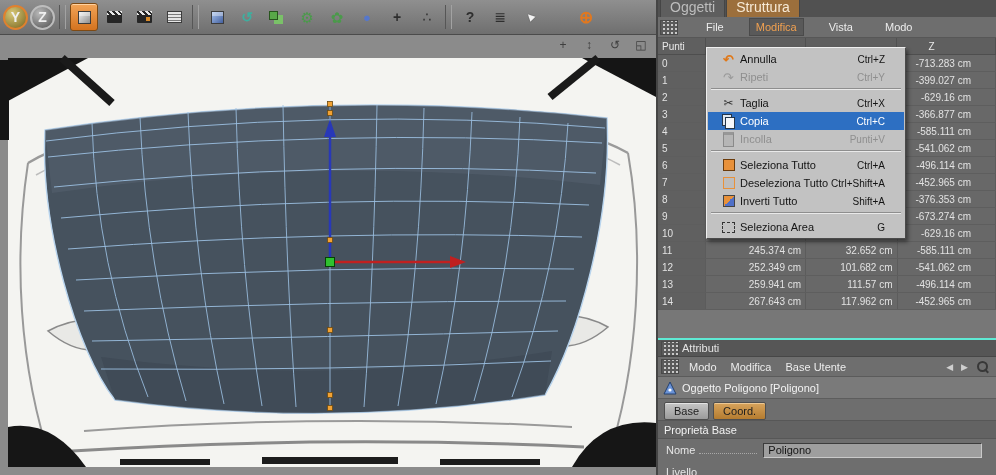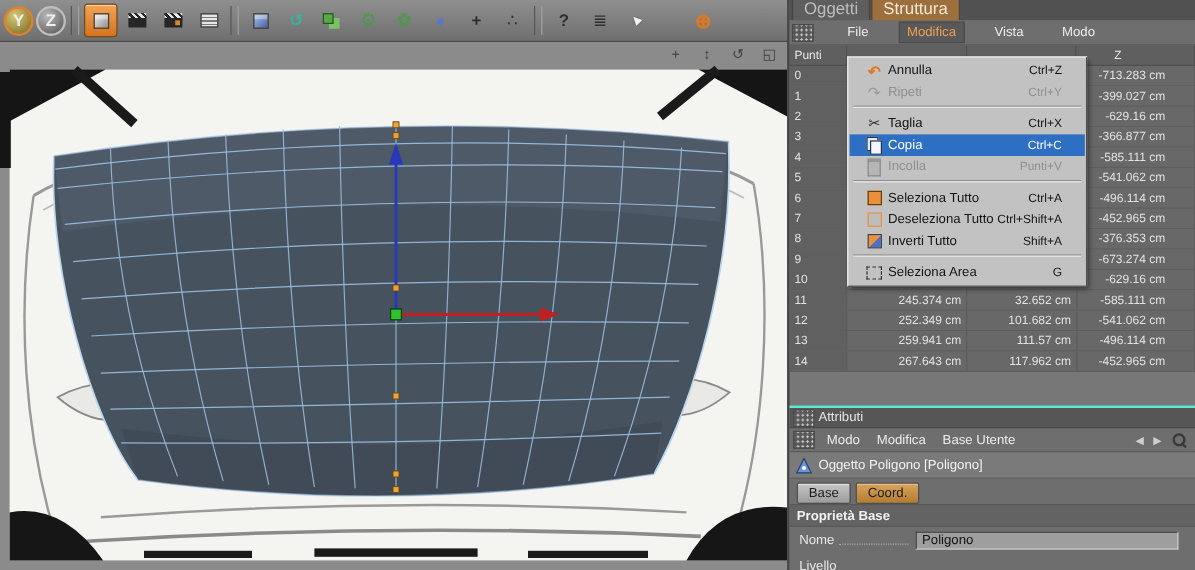--- a/index.html
+++ b/index.html
@@ -71,21 +71,21 @@
   .a-nav{color:#cfcfcf;font-size:9px;padding:2px 4px}
   .mag{width:13px;height:13px;position:relative;margin:0 4px}
   .mag::before{content:"";position:absolute;left:1px;top:1px;width:7px;height:7px;border:2px solid #383838;border-radius:50%}
   .mag::after{content:"";position:absolute;right:0;bottom:1px;width:5px;height:2px;background:#383838;transform:rotate(45deg)}
   .a-object{height:22px;background:#7a7a7a;border-bottom:1px solid #5d5d5d;display:flex;align-items:center;gap:5px;padding:0 5px;color:#f2f2f2}
   .a-tabs{height:21px;display:flex;align-items:flex-end;gap:4px;padding:0 6px;background:#6e6e6e}
   .a-tab{padding:2px 9px;font-size:11px;color:#1d1d1d;border:1px solid #4f4f4f;border-radius:2px;
     background:linear-gradient(#c6c6c6,#9b9b9b);box-shadow:inset 0 1px 0 #e4e4e4}
   .a-tab.coord{background:linear-gradient(#d8a45c,#b47c30);box-shadow:inset 0 1px 0 #ecc894}
   .a-section{height:19px;background:#636363;border-top:1px solid #575757;border-bottom:1px solid #575757;
-    display:flex;align-items:center;padding:0 6px;font-weight:bold;color:#f2f2f2}
+    display:flex;align-items:center;padding:0 6px;font-weight:normal;color:#f2f2f2}
   .a-row{height:22px;display:flex;align-items:center;padding:0 8px;color:#e6e6e6}
   .dots{flex:0 0 58px;border-bottom:1px dotted #a8a8a8;height:1px;margin:0 6px 0 4px;align-self:center;transform:translateY(3px)}
   .a-input{flex:1;height:15px;margin-right:6px;background:#9e9e9e;border:1px solid #3c3c3c;border-bottom-color:#c9c9c9;border-right-color:#c9c9c9;
     color:#141414;font-size:11px;padding:0 4px;font-family:"Liberation Sans",sans-serif}
 
   
   #ctx-menu{position:absolute;left:706px;top:47px;width:200px;z-index:50;background:#c2c2c2;
     border:1px solid #efefef;border-right-color:#4a4a4a;border-bottom-color:#4a4a4a;
     box-shadow:2px 3px 4px rgba(0,0,0,.45);padding:2px 1px;color:#141414}
   .mitem{display:flex;align-items:center;height:18px;padding:0 12px}

